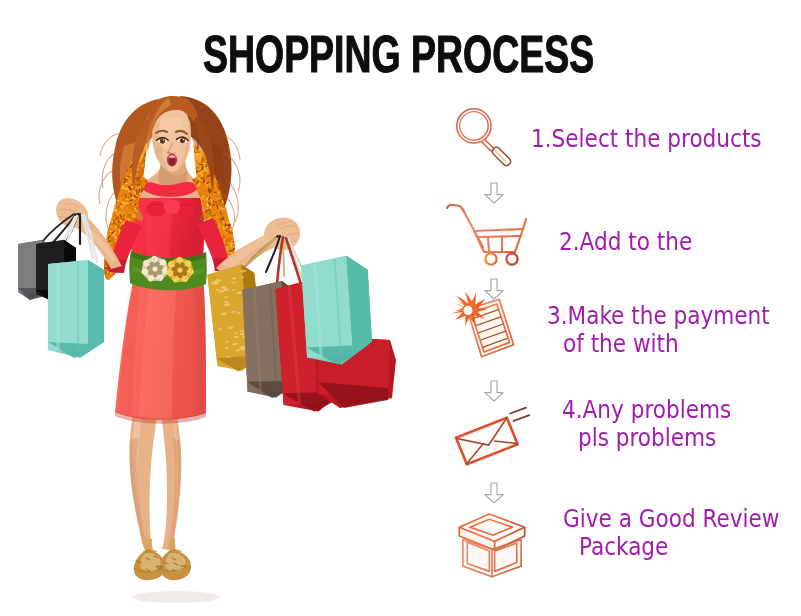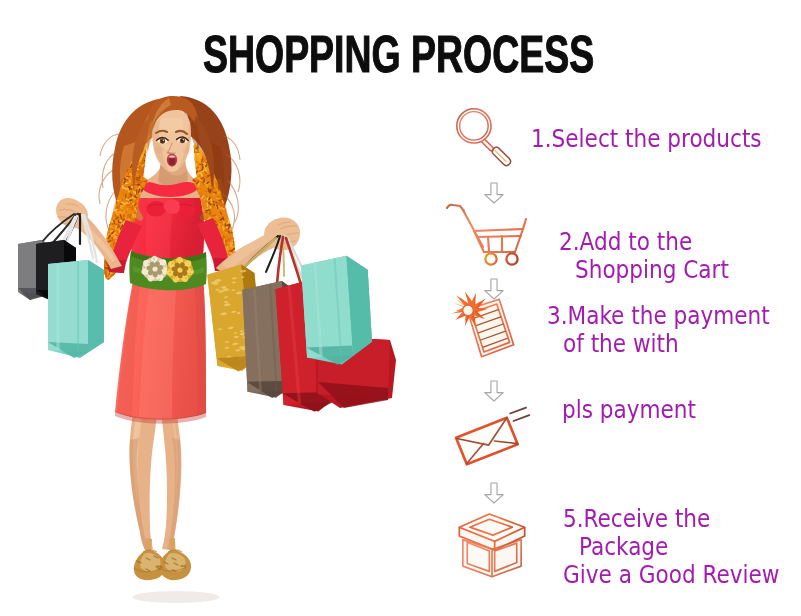--- a/index.html
+++ b/index.html
@@ -619,18 +619,18 @@
       </g>
       <g fill="none" stroke="url(#gBoxTop)" stroke-width="2" stroke-linejoin="round">
         <path d="M8 24 L42 9 L82 24 L48 40 Z"></path>
         <path d="M20 24 L42 15 L68 24 L46 33 Z"></path>
         <path d="M8 24 L8 34 L48 50 L82 34 L82 24"></path>
         <path d="M48 40 L48 50"></path>
       </g>
     </svg>
 
     <div class="step-text t1"><div class="ln">1.Select the products</div></div>
-    <div class="step-text t2"><div class="ln">2.Add to the</div><div class="ln">Shopping Cart</div></div>
+    <div class="step-text t2"><div class="ln">2.Add to the</div></div>
     <div class="step-text t3"><div class="ln">3.Make the payment</div><div class="ln">of the with</div></div>
-    <div class="step-text t4"><div class="ln">pls payment</div></div>
-    <div class="step-text t5"><div class="ln">5.Receive the</div><div class="ln">Package</div><div class="ln">Give a Good Review</div></div>
+    <div class="step-text t4"><div class="ln">4.Any problems</div><div class="ln">pls problems</div></div>
+    <div class="step-text t5"><div class="ln">Give a Good Review</div><div class="ln">Package</div></div>
   </div>
 </div>
 
 </body></html>

